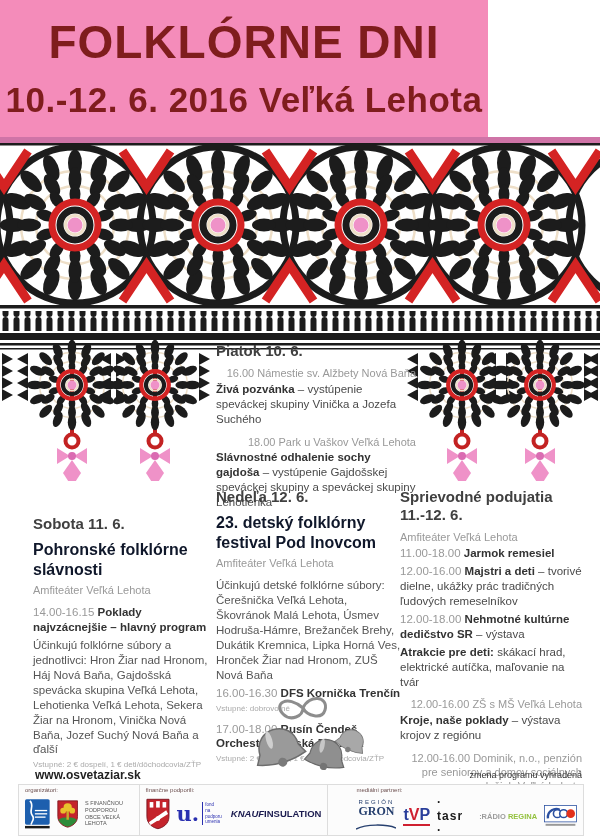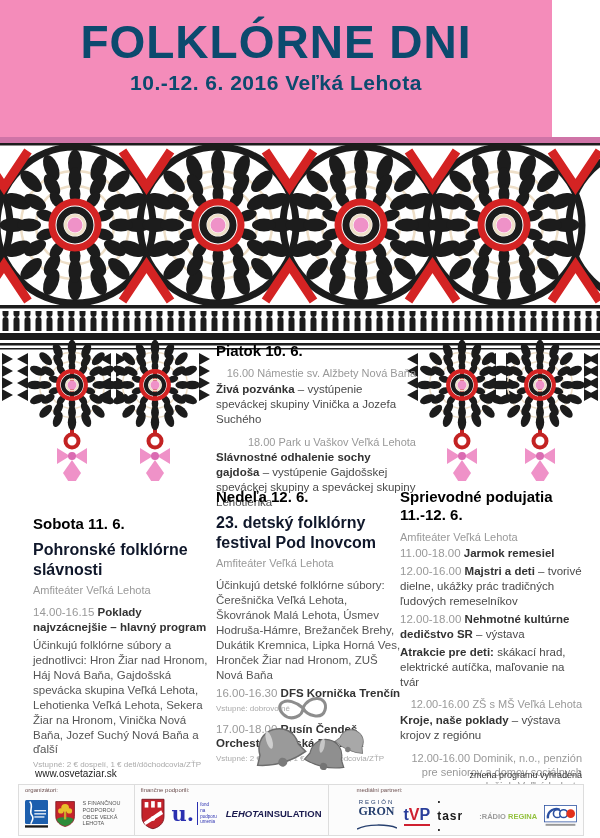--- a/index.html
+++ b/index.html
@@ -1,40 +1,40 @@
 <!DOCTYPE html>
 <html><head>
 <meta charset="utf-8">
 <style>
   html,body{margin:0;padding:0;}
   body{width:600px;height:838px;position:relative;background:#fff;overflow:hidden;
        font-family:"Liberation Sans","DejaVu Sans",sans-serif;}
-  .header{position:absolute;left:0;top:0;width:552px;height:137px;background:#f48cba;
-          text-align:center;color:#0c4a6e;}
+  .header{position:absolute;left:0;top:0;width:488px;height:137px;background:#f48cba;
+          text-align:center;color:#7f1d1d;}
   .title{font-size:46px;font-weight:bold;letter-spacing:1px;padding-top:18px;line-height:1.05;}
-  .subtitle{font-size:21px;font-weight:bold;margin-top:5px;letter-spacing:0.5px;}
+  .subtitle{font-size:35px;font-weight:bold;margin-top:14px;letter-spacing:0.5px;}
   .band{position:absolute;left:0;top:137px;}
   .bells{position:absolute;left:233px;top:692px;}
   .block{position:absolute;}
   .piatok{left:216px;top:342px;width:200px;}
   .sobota{left:33px;top:488px;width:176px;margin-top:27px;}
   .nedela{left:216px;top:488px;width:186px;}
   .sprievodne{left:400px;top:488px;width:182px;}
-  h3.red{color:#000000;font-size:15px;font-weight:bold;margin:0 0 7px 0;line-height:1.2;}
+  h3.red{color:#404040;font-size:15px;font-weight:bold;margin:0 0 7px 0;line-height:1.2;}
   .col-title{font-size:16px;font-weight:bold;color:#0f172a;line-height:1.22;margin:0 0 5px 0;}
   .venue{color:#999;font-size:11px;margin:0 0 9px 0;}
   .venue.tight{margin:0 0 3px 0;}
   .gray-line{color:#999;font-size:11px;margin:9px 0 1px 0;line-height:1.25;text-align:right;}
   .gray-line.first{margin-top:0;}
   .item{font-size:11.5px;color:#4a4a4a;line-height:1.3;margin:0 0 3px 0;}
   .item b{color:#333;}
   .time{color:#999;}
   .body-text{font-size:11.5px;color:#555;line-height:1.3;margin:0 0 3px 0;}
   .note{font-size:8px;color:#aaa;margin:1px 0 9px 0;}
-  .footer-site{position:absolute;left:35px;top:768px;font-size:10px;font-weight:400;color:#222;}
+  .footer-site{position:absolute;left:35px;top:768px;font-size:12px;font-weight:700;color:#222;}
   .footer-notice{position:absolute;right:18px;top:770px;font-size:9px;color:#333;}
   .logo-strip{position:absolute;left:18px;top:784px;width:564px;height:50px;background:#fcfcfc;
               border:1px solid #ddd;display:flex;}
   .logo-cell{padding:2px 6px 3px 6px;display:flex;flex-direction:column;}
   .logo-cell+.logo-cell{border-left:1px solid #ddd;}
   .cell-1{width:128px;}.cell-2{width:192px;}.cell-3{flex:1;padding-left:28px;}
   .cell-label{font-size:6px;color:#6d5050;margin-bottom:2px;}
   .logo-row{display:flex;align-items:center;gap:7px;flex:1;}
   .pos-text{display:flex;flex-direction:column;justify-content:center;}
   .cap{font-size:5.5px;color:#555;line-height:1.25;}
@@ -276,21 +276,21 @@
         <circle cx="13" cy="22" r="2.5" fill="#fff"></circle>
       </svg>
       <div class="fpu">
         <span class="fpu-u">u.</span>
         <div class="fpu-lines">
           <div>fond</div>
           <div>na podporu</div>
           <div>umenia</div>
         </div>
       </div>
-      <div class="knauf"><span class="k1">LEHOTA</span><span class="k2">INSULATION</span></div>
+      <div class="knauf"><span class="k1">KNAUF</span><span class="k2">INSULATION</span></div>
     </div>
   </div>
 
   <div class="logo-cell cell-3">
     <div class="cell-label">mediálni partneri:</div>
     <div class="logo-row">
       <div class="region">
         <div class="r1">REGIÓN</div>
         <div class="r2">GRON</div>
         <svg width="40" height="6" viewBox="0 0 40 6">

